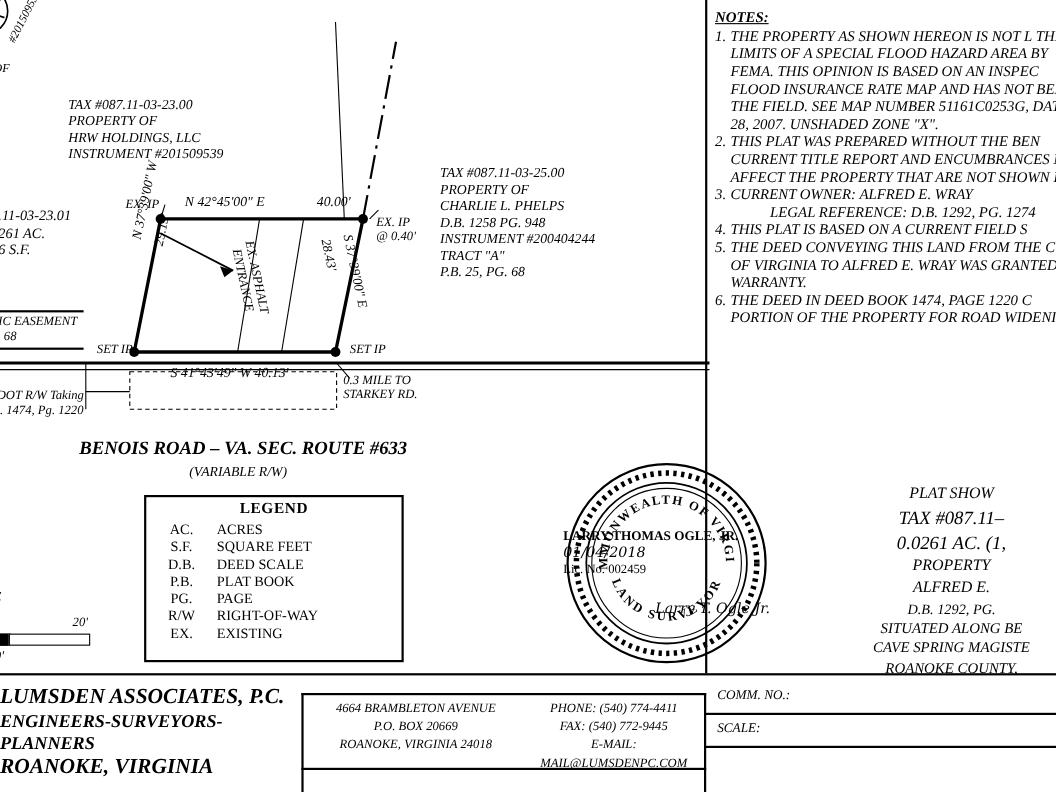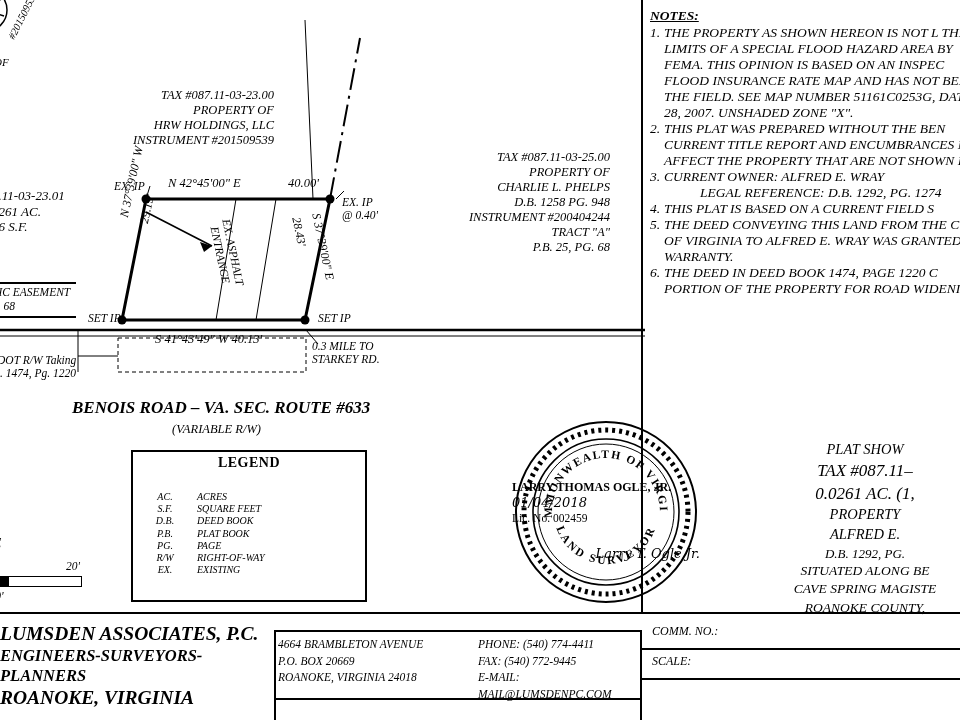--- a/index.html
+++ b/index.html
@@ -20,51 +20,51 @@
 
   
   #notes { position:absolute; left:650px; top:8px; width:330px; font-size:13.5px; font-style:italic; }
   #notes .hdr { font-weight:bold; text-decoration:underline; font-style:italic; margin-bottom:1px; }
   #notes .note { display:flex; margin-bottom:0px; }
   #notes .num { width:14px; flex:0 0 14px; }
   #notes .body { flex:1 1 auto; }
   #notes .indent { margin-left:36px; display:block; }
 
   
-  .lbl { position:absolute; font-style:italic; font-size:12.5px; text-align:right; line-height:1.2; white-space:pre; }
+  .lbl { position:absolute; font-style:italic; font-size:12.5px; text-align:left; line-height:1.2; white-space:pre; }
 
   
   .ln { position:absolute; background:#000; }
 
   
   #legend {
     position:absolute; left:131px; top:450px; width:232px; height:148px;
     border:2px solid #000; background:#fff;
   }
   #legend .ttl { text-align:center; font-size:14px; font-weight:bold; letter-spacing:.5px; padding-top:3px; }
-  #legend table { width:100%; border-collapse:collapse; font-size:10px; font-style:italic; margin-top:20px; }
+  #legend table { width:100%; border-collapse:collapse; font-size:13px; margin-top:2px; }
   #legend td { padding:0 0 0 0; line-height:1.22; }
   #legend td.k { width:64px; text-align:center; }
   #legend td.v { text-align:left; }
 
   
   #seal { position:absolute; left:512px; top:418px; width:188px; height:188px; }
   #seal .mid { position:absolute; left:0; right:0; top:62px; text-align:left; font-size:12.5px; line-height:1.25; }
   #seal .sig { position:absolute; left:0; right:0; top:128px; text-align:right; font-size:13px; font-style:italic; font-family:"DejaVu Serif", serif; }
 
   
   #platblk { position:absolute; left:760px; top:440px; width:210px; text-align:center; font-style:italic; font-size:14.5px; line-height:1.35; }
   #platblk .big { font-size:17px; }
 
   
   #titleblock { position:absolute; left:-10px; top:612px; width:970px; height:108px; border-top:2px solid #000; }
   #firm { position:absolute; left:0px; top:622px; width:272px; font-size:19.5px; font-weight:bold; font-style:italic; line-height:1.22; }
   #firm .l2 { font-size:16.5px; }
   #addr { position:absolute; left:278px; top:636px; width:360px; font-size:11.5px; font-style:italic; line-height:1.45; }
-  #addr .row { display:flex; }
+  #addr .row { display:flex;text-align:center; }
   #addr .c1 { width:200px; }
   #addr .c2 { flex:1; }
   .vline { position:absolute; background:#000; width:2px; }
   .hline { position:absolute; background:#000; height:2px; }
   #meta { position:absolute; left:646px; top:616px; width:314px; font-size:12px; font-style:italic; }
   #meta .mrow { height:34px; line-height:34px; padding-left:6px; }
 
   
   #scalebar { position:absolute; left:-40px; top:536px; width:130px; font-style:italic; font-size:12.5px; }
   .bar { position:absolute; height:9px; border:1.5px solid #000; }
@@ -226,21 +226,21 @@
           <tr>
         <td class="k">AC.</td>
         <td class="v">ACRES</td>
       </tr>
       <tr>
         <td class="k">S.F.</td>
         <td class="v">SQUARE FEET</td>
       </tr>
       <tr>
         <td class="k">D.B.</td>
-        <td class="v">DEED BOOK</td>
+        <td class="v">DEED SCALE</td>
       </tr>
       <tr>
         <td class="k">P.B.</td>
         <td class="v">PLAT BOOK</td>
       </tr>
       <tr>
         <td class="k">PG.</td>
         <td class="v">PAGE</td>
       </tr>
       <tr>

